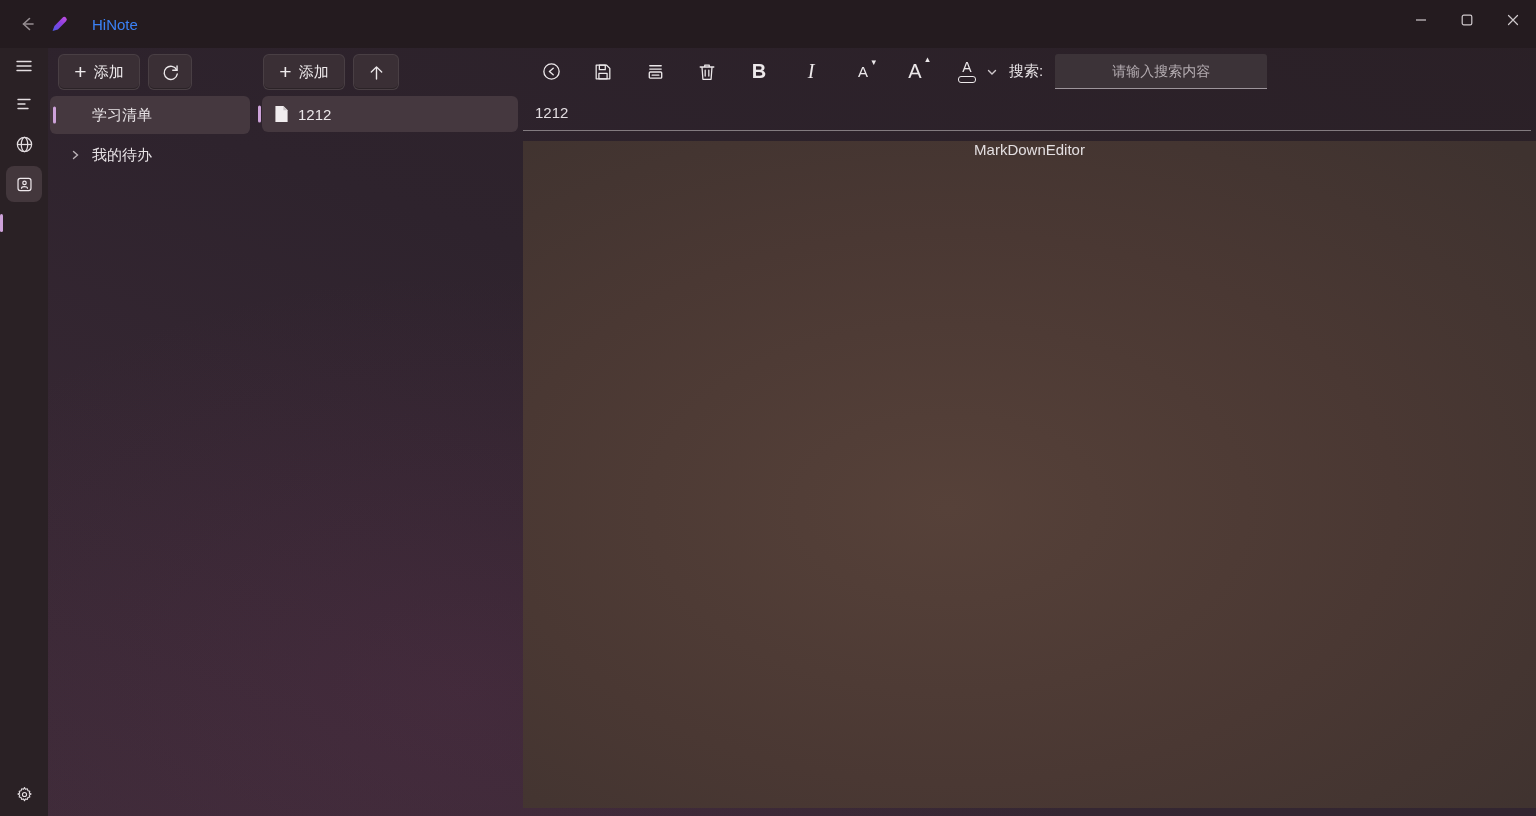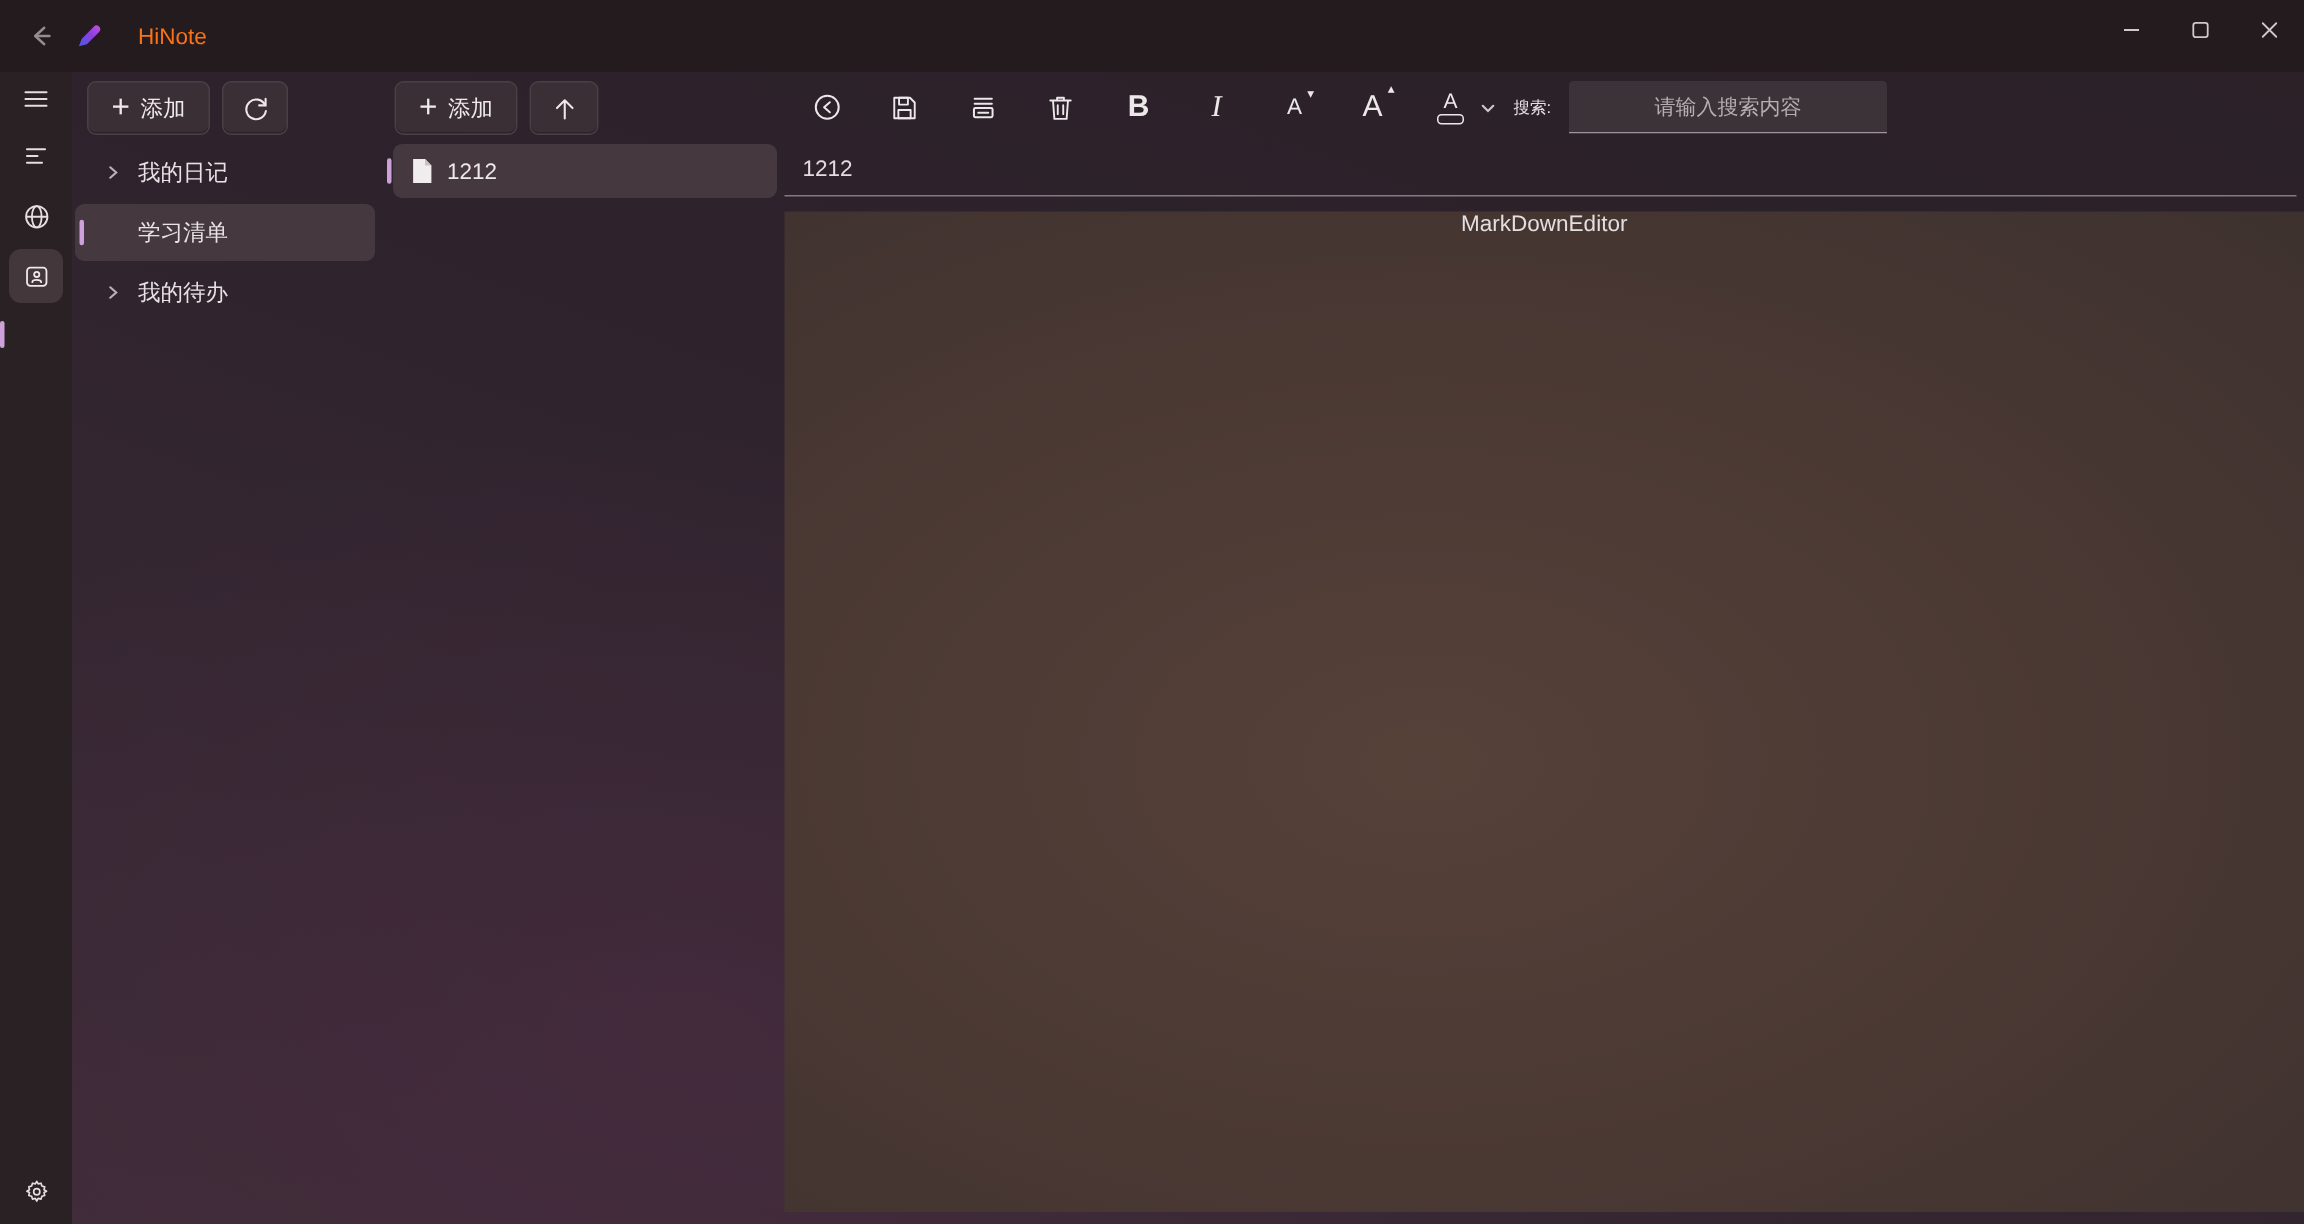--- a/index.html
+++ b/index.html
@@ -9,21 +9,21 @@
     position:relative; width:1536px; height:816px; color:#e9e4e7;
     background:
       radial-gradient(900px 600px at 30% 85%, rgba(120,55,95,.18), transparent 70%),
       linear-gradient(200deg, #2a2026 0%, #2e232d 45%, #3d2b38 100%);
   }
 
   
   .titlebar { position:absolute; top:0; left:0; width:100%; height:48px; background:#241b1f; display:flex; align-items:center; }
   .tb-back { position:absolute; left:12px; top:9px; width:30px; height:30px; display:flex; align-items:center; justify-content:center; border-radius:4px; cursor:default; }
   .tb-logo { position:absolute; left:46px; top:11px; width:26px; height:26px; display:flex; align-items:center; justify-content:center; }
-  .tb-title { position:absolute; left:92px; top:0; height:48px; display:flex; align-items:center; font-size:15px; color:#f97316; }
+  .tb-title { position:absolute; left:92px; top:0; height:48px; display:flex; align-items:center; font-size:15px; color:#3b82f6; }
   .win-controls { position:absolute; right:0; top:0; height:40px; display:flex; }
   .win-btn { width:46px; height:40px; display:flex; align-items:center; justify-content:center; }
 
   
   .rail { position:absolute; left:0; top:48px; width:48px; height:768px; background:#2a2125; }
   .rail-btn { position:absolute; left:6px; width:36px; height:36px; display:flex; align-items:center; justify-content:center; border-radius:8px; }
   .rail-btn.selected { background:#43373c; }
   .rail-accent { position:absolute; left:0; width:3px; height:18px; border-radius:3px; }
 
   
@@ -60,21 +60,21 @@
   .tbtn { width:36px; height:36px; margin-right:16px; display:flex; align-items:center; justify-content:center; border-radius:5px; color:#ece8ea; }
   .tbtn .b-glyph { font-size:20px; font-weight:bold; }
   .tbtn .i-glyph { font-size:20px; font-style:italic; font-family:"Liberation Serif", serif; }
   .font-glyph { position:relative; font-size:15px; font-weight:500; }
   .font-glyph.big { font-size:20px; }
   .font-caret { position:absolute; top:-6px; right:-8px; font-size:9px; }
   .color-group { display:flex; align-items:center; margin-right:8px; }
   .color-btn { width:36px; height:36px; display:flex; flex-direction:column; align-items:center; justify-content:center; color:#ece8ea; }
   .color-a { font-size:14px; font-weight:500; line-height:1; }
   .color-bar { width:18px; height:7px; border:1.4px solid #ece8ea; border-radius:3px; margin-top:2px; }
-  .search-label { font-size:11px; color:#e6e1e4; margin-left:2px; white-space:nowrap; }
+  .search-label { font-size:15px; color:#e6e1e4; margin-left:2px; white-space:nowrap; }
   .search-input {
     margin-left:12px; width:212px; height:35px; background:#3c3338; border:none;
     border-bottom:1.6px solid #9d959b; border-radius:3px 3px 0 0; padding:0 10px;
     color:#ddd7da; font-size:14px; font-family:"Liberation Sans", sans-serif; outline:none;text-align:center;
   }
   .search-input::placeholder { color:#b5adb2; }
 
   .title-row { position:absolute; left:0; top:47px; width:1008px; height:36px; border-bottom:1px solid #837b80; }
   .title-input {
     width:100%; height:100%; background:transparent; border:none; outline:none;
@@ -181,28 +181,20 @@
         <span>添加</span>
       </div>
       <div class="soft-btn cat-refresh">
         <svg width="19" height="19" viewBox="0 0 22 22" fill="none" stroke="#ece8ea" stroke-width="1.6" stroke-linecap="round">
           <path d="M18.2 8.2 A 7.6 7.6 0 1 0 18.8 12.8"></path>
           <path d="M18.6 3.4 V8.4 H13.6"></path>
         </svg>
       </div>
     </div>
     <div class="tree">
-      <div class="tree-item">
-        <span class="chev-slot">
-          <svg width="12" height="12" viewBox="0 0 12 12" fill="none" stroke="#bab2b7" stroke-width="1.4" stroke-linecap="round">
-              <path d="M4.5 2.5 L8.5 6 L4.5 9.5"></path>
-            </svg>
-        </span>
-        <span>我的日记</span>
-      </div>
       <div class="tree-item selected">
         <span class="item-accent" style="background: rgb(205, 162, 218);"></span>
         <span class="chev-slot"></span>
         <span>学习清单</span>
       </div>
       <div class="tree-item">
         <span class="chev-slot">
           <svg width="12" height="12" viewBox="0 0 12 12" fill="none" stroke="#bab2b7" stroke-width="1.4" stroke-linecap="round">
               <path d="M4.5 2.5 L8.5 6 L4.5 9.5"></path>
             </svg>

